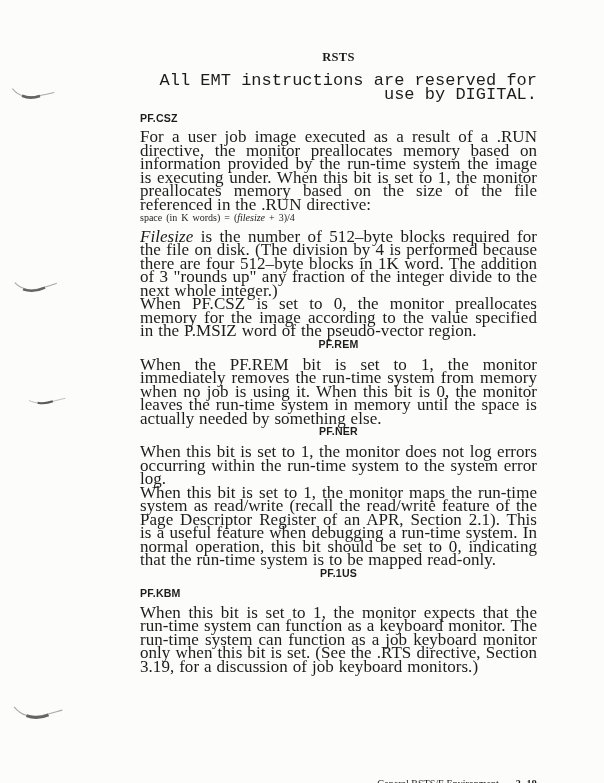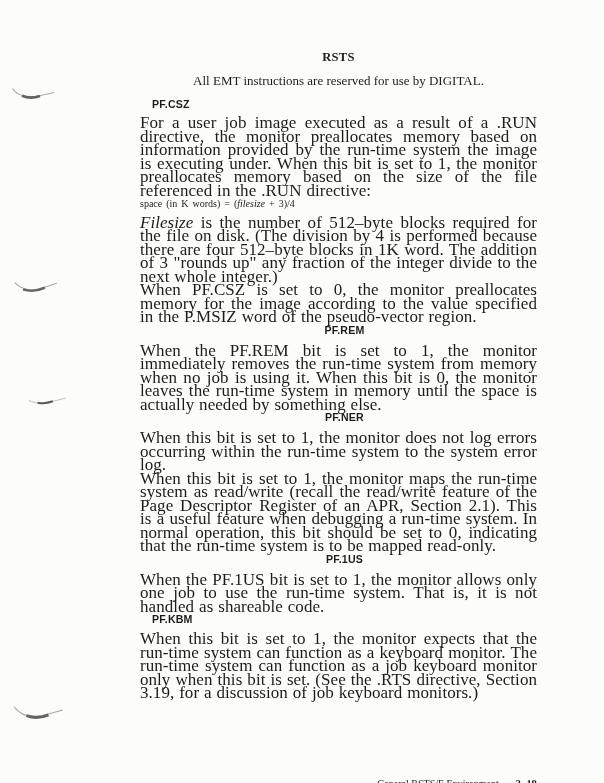--- a/index.html
+++ b/index.html
@@ -11,26 +11,26 @@
     overflow:hidden;
   }
   .page-column{
     position:absolute;left:140px;top:50px;width:397px;
   }
   .note-heading{
     font-weight:bold;font-size:12.5px;line-height:14px;
     text-align:center;margin:0 0 10px 0;letter-spacing:.3px;
   }
   .note-text{
-    font-size:13px;line-height:14px;text-align:center;margin:0 0 10px 0;
+    font-size:17px;line-height:14px;text-align:right;margin:0 0 10px 0;font-family:Liberation Mono, monospace;
   }
   .bit-heading{
     font-family:"Liberation Sans","DejaVu Sans",sans-serif;
     font-weight:bold;font-size:10.6px;line-height:13px;
-    letter-spacing:.2px;margin:0 0 5px 12px;
+    letter-spacing:.2px;margin:0 0 5px 0;
   }
   p.body{
     font-size:17px;line-height:13.5px;margin:0;
     text-align:justify;word-spacing:.6px;letter-spacing:.05px;
   }
   .formula{
     font-size:10px;line-height:13.5px;margin:0;
     word-spacing:1.5px;
   }
   .italic{font-style:italic;}
@@ -97,21 +97,20 @@
 
   <h4 class="bit-heading mb7">PF.REM</h4>
   <p class="body mb5">When the PF.REM bit is set to 1, the monitor immediately removes the run-time system from memory when no job is using it. When this bit is 0, the monitor leaves the run-time system in memory until the space is actually needed by something else.</p>
 
   <h4 class="bit-heading mb7">PF.NER</h4>
   <p class="body mb5">When this bit is set to 1, the monitor does not log errors occurring within the run-time system to the system error log.</p>
 
   <p class="body mb9">When this bit is set to 1, the monitor maps the run-time system as read/write (recall the read/write feature of the Page Descriptor Register of an APR, Section 2.1). This is a useful feature when debugging a run-time system. In normal operation, this bit should be set to 0, indicating that the run-time system is to be mapped read-only.</p>
 
   <h4 class="bit-heading mb7">PF.1US</h4>
-  <p class="body mb8">When the PF.1US bit is set to 1, the monitor allows only one job to use the run-time system. That is, it is not handled as shareable code.</p>
 
   <h4 class="bit-heading mb6">PF.KBM</h4>
   <p class="body">When this bit is set to 1, the monitor expects that the run-time system can function as a keyboard monitor. The run-time system can function as a job keyboard monitor only when this bit is set. (See the .RTS directive, Section 3.19, for a discussion of job keyboard monitors.)</p>
 
 </div>
 
 <div class="footer">
   <span>General RSTS/E Environment</span><span class="page-number">2–19</span>
 </div>
 

